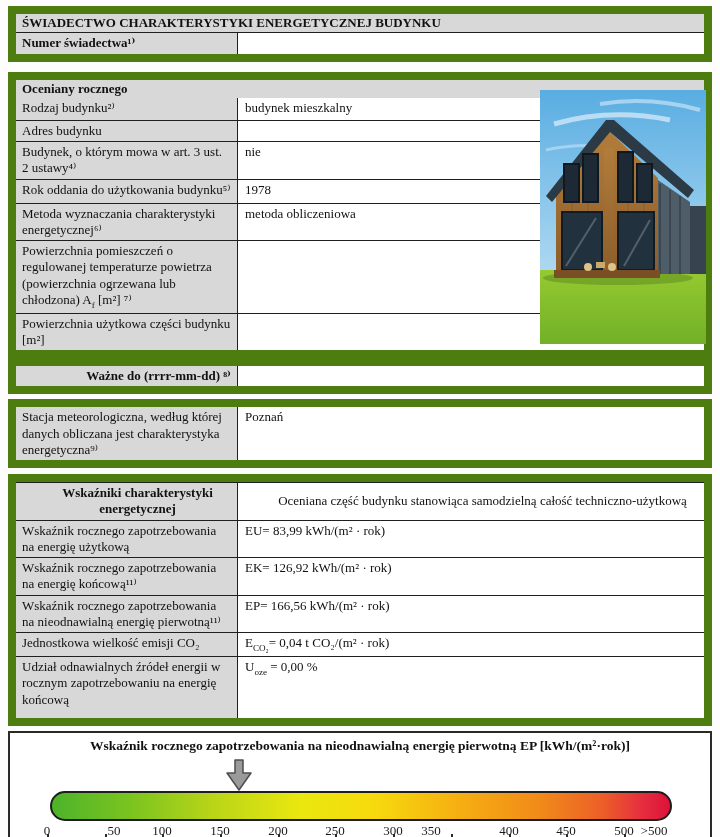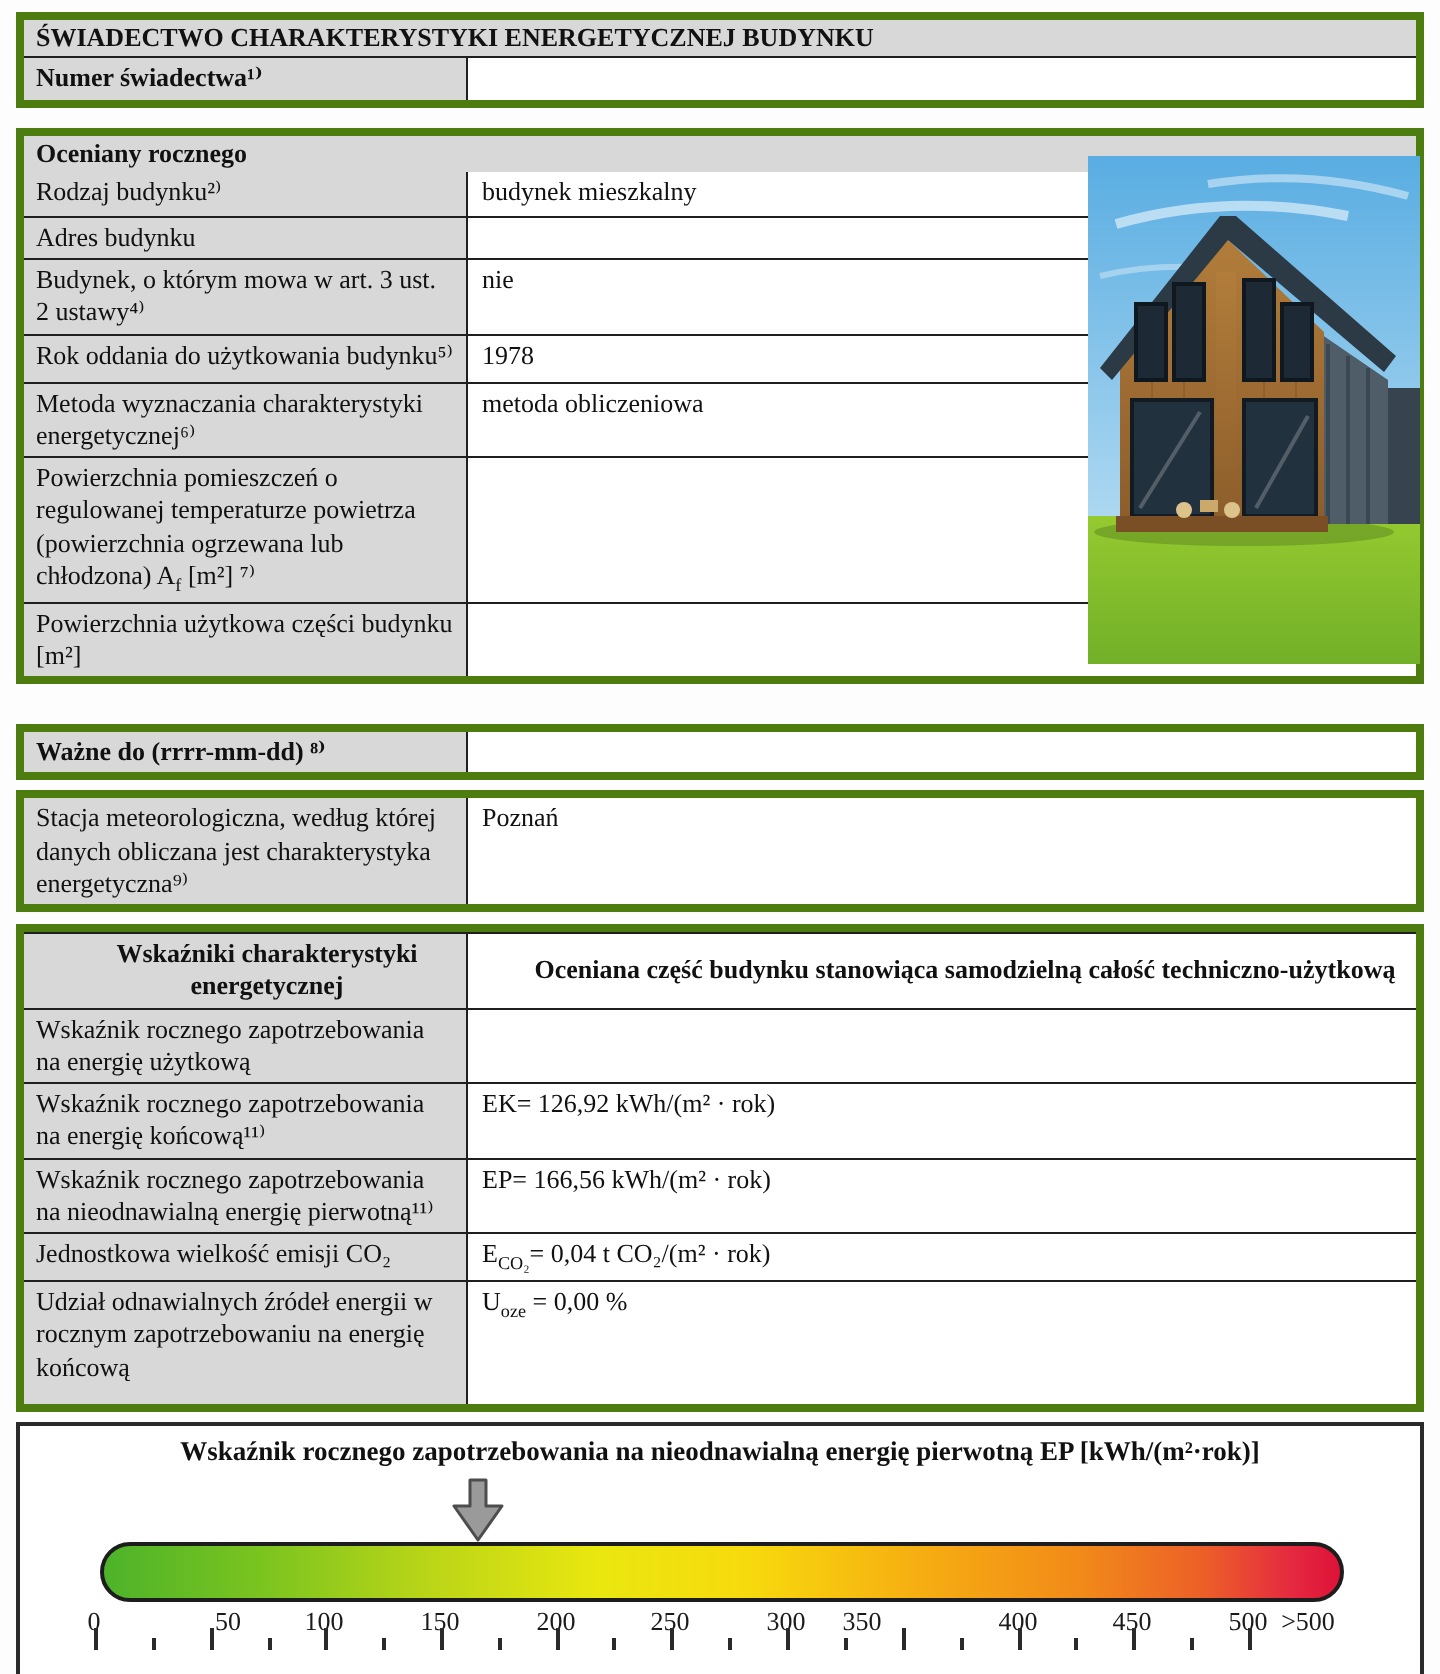--- a/index.html
+++ b/index.html
@@ -3,49 +3,49 @@
 <meta charset="utf-8">
 <style>
   html,body { margin:0; padding:0; background:#fdfdfd; }
   body {
     width:720px; height:837px;
     font-family:"Liberation Serif","DejaVu Serif",serif;
     font-size:13px; color:#111; line-height:1.25;
   }
   .page { width:704px; margin:0 8px; }
 
-  .sect { border:4px solid #4d7c0f; background:#fff; box-sizing:border-box; }
+  .sect { border:8px solid #4d7c0f; background:#fff; box-sizing:border-box; }
   .sect-hdr {
     background:#d8d8d8; font-weight:bold; padding:1px 6px;
     min-height:18px; box-sizing:border-box;
   }
   .row { display:flex; border-top:1px solid #1f1f1f; box-sizing:border-box; }
   .row.first { border-top:none; }
   .lbl {
     flex:0 0 222px; width:222px; background:#d8d8d8;
     border-right:1px solid #1f1f1f; padding:2px 6px; box-sizing:border-box;
   }
   .val { flex:1 1 auto; padding:2px 7px; box-sizing:border-box; background:#fff; }
   .bold { font-weight:bold; }
   sub { font-size:0.7em; }
 
   .sect1 { margin-top:6px; }
   .sect2 { margin-top:10px; position:relative; }
-  .sect3 { margin-top:20px; }
+  .sect3 { margin-top:0;text-align:right; }
   .sect4 { margin-top:5px; }
   .sect5 { margin-top:6px; }
 
   .photo {
     position:absolute; top:10px; right:-2px; width:166px; height:254px;
     z-index:5; display:block;
   }
 
   .hdr2 { display:flex; border-top:1px solid #1f1f1f; }
   .hdr2 .lbl { text-align:center; font-weight:bold; display:flex; align-items:center; justify-content:center;padding-left:28px; }
-  .hdr2 .val { text-align:center; font-weight:bold; display:flex; align-items:center; justify-content:center;padding-left:30px; }
+  .hdr2 .val { text-align:center; font-weight:normal; display:flex; align-items:center; justify-content:center;padding-left:30px; }
 
   
   .chart {
     position:relative; margin-top:5px; margin-bottom:10px;
     border:2px solid #2a2a2a; height:168px; background:#fff; box-sizing:content-box;
   }
   .chart-title {
     position:absolute; top:5px; left:0; right:0;
     text-align:center; font-weight:bold; font-size:13.5px;
   }
@@ -181,20 +181,21 @@
     </div>
   </div>
 
   <div class="sect sect5">
     <div class="hdr2" style="min-height:32px">
       <div class="lbl">Wskaźniki charakterystyki energetycznej</div>
       <div class="val">Oceniana część budynku stanowiąca samodzielną całość techniczno-użytkową</div>
     </div>
     <div class="row" style="min-height:34px">
       <div class="lbl">Wskaźnik rocznego zapotrzebowania na energię użytkową</div>
+      <div class="val">EU= 83,99 kWh/(m² · rok)</div>
     </div>
     <div class="row" style="min-height:34px">
       <div class="lbl">Wskaźnik rocznego zapotrzebowania na energię końcową¹¹⁾</div>
       <div class="val">EK= 126,92 kWh/(m² · rok)</div>
     </div>
     <div class="row" style="min-height:34px">
       <div class="lbl">Wskaźnik rocznego zapotrzebowania na nieodnawialną energię pierwotną¹¹⁾</div>
       <div class="val">EP= 166,56 kWh/(m² · rok)</div>
     </div>
     <div class="row" style="min-height:24px">

